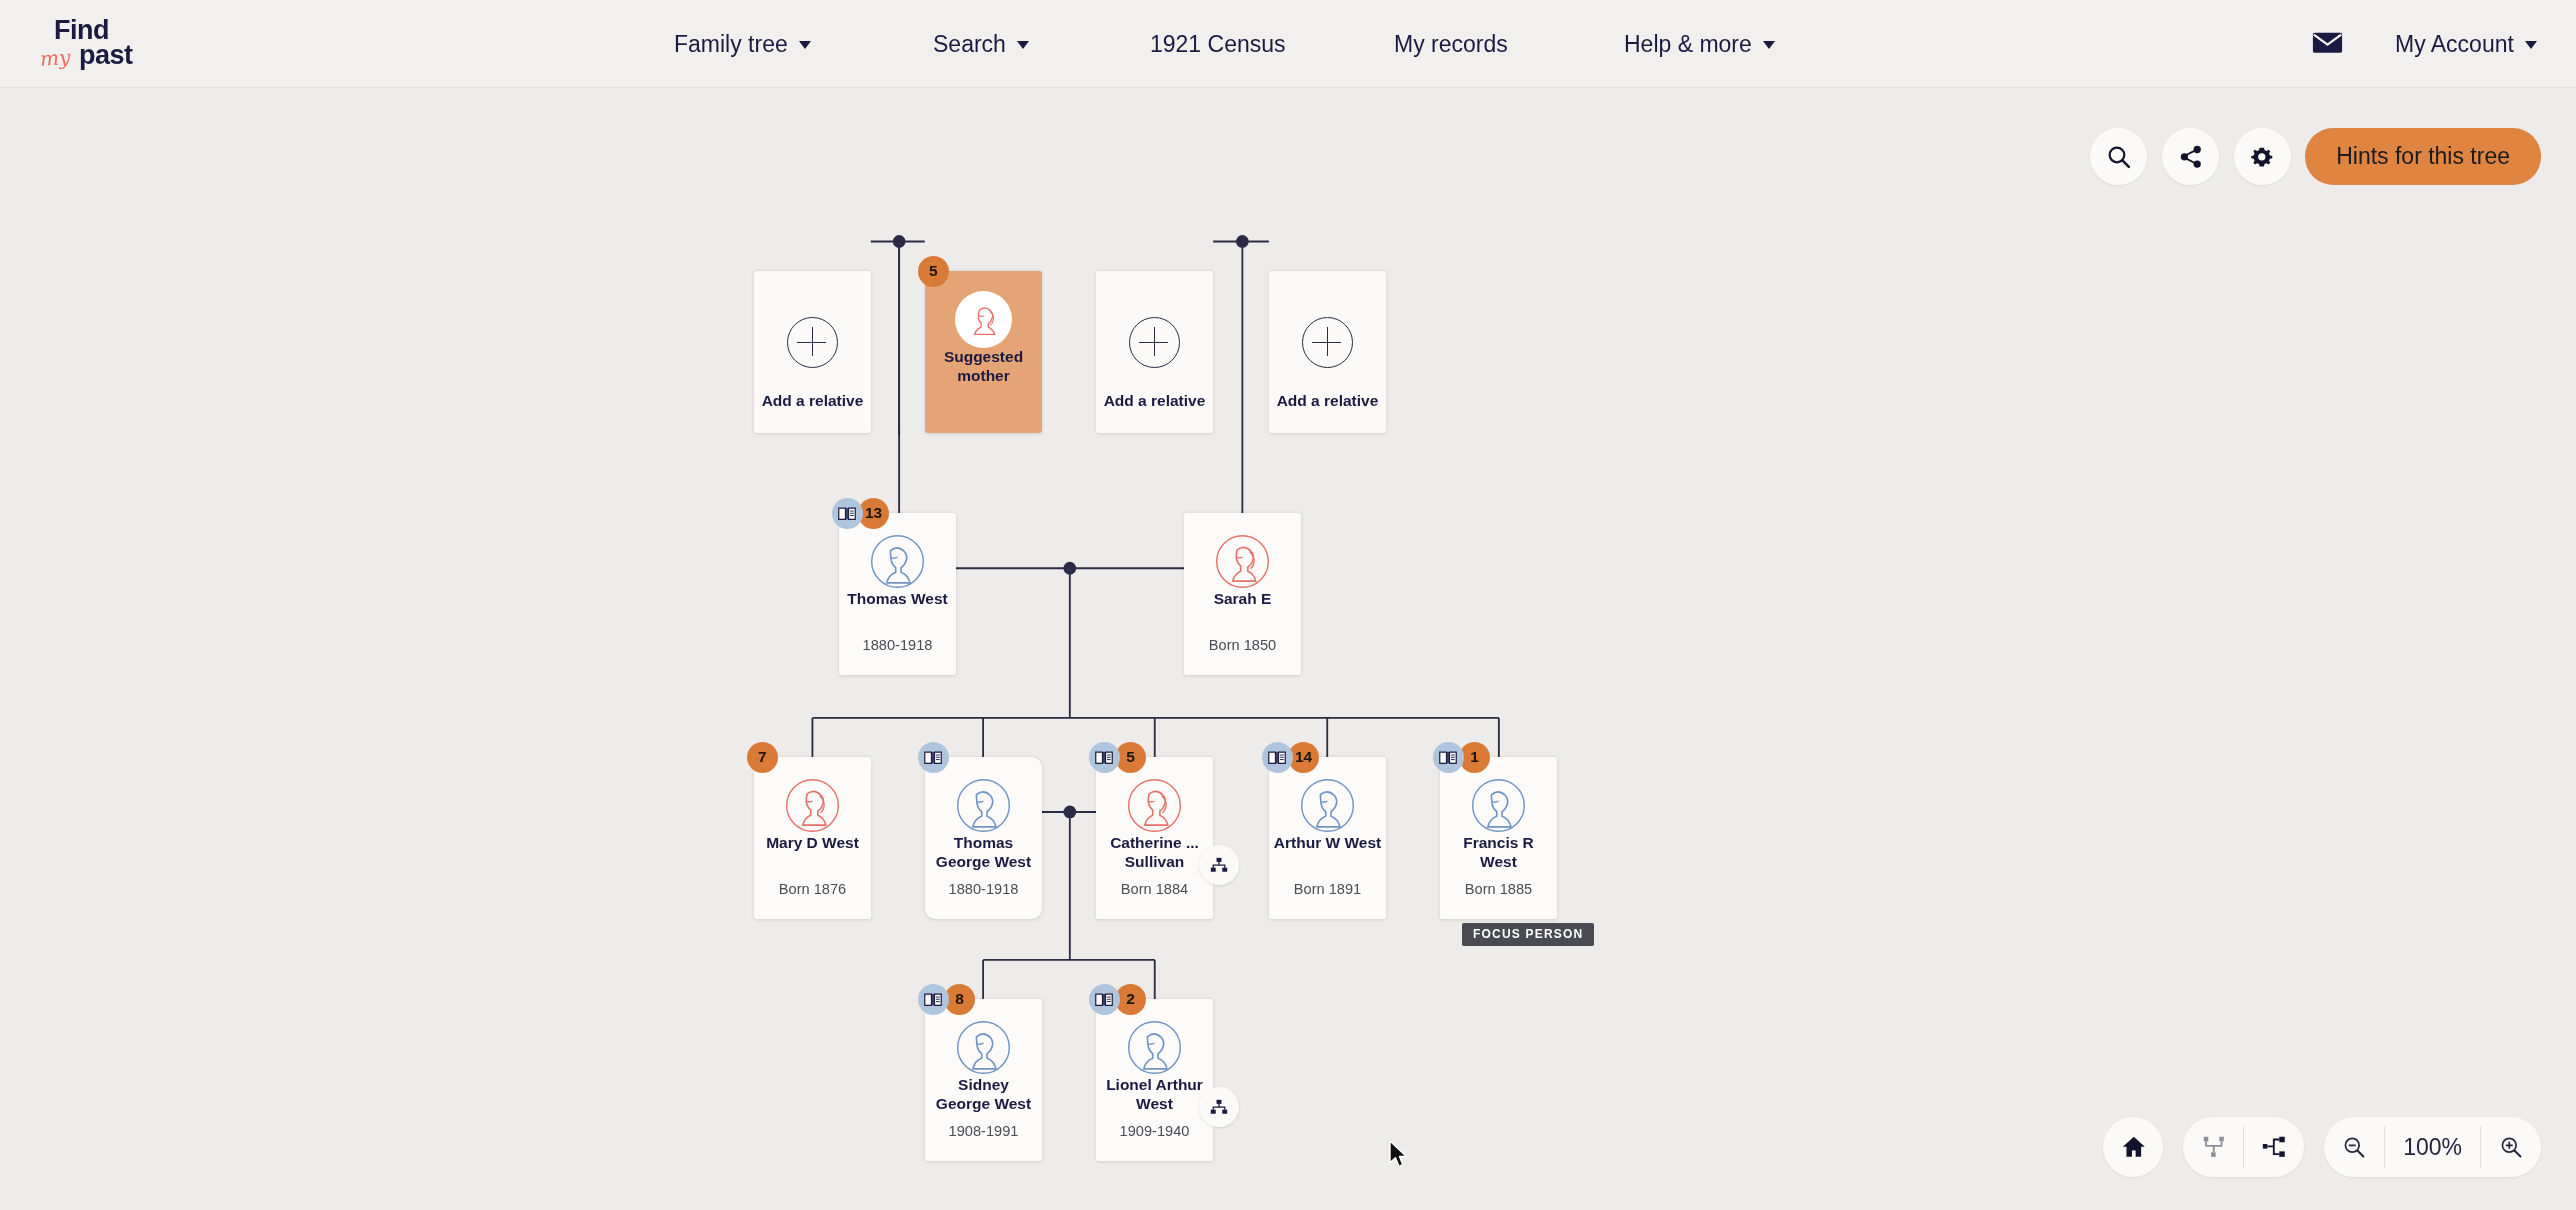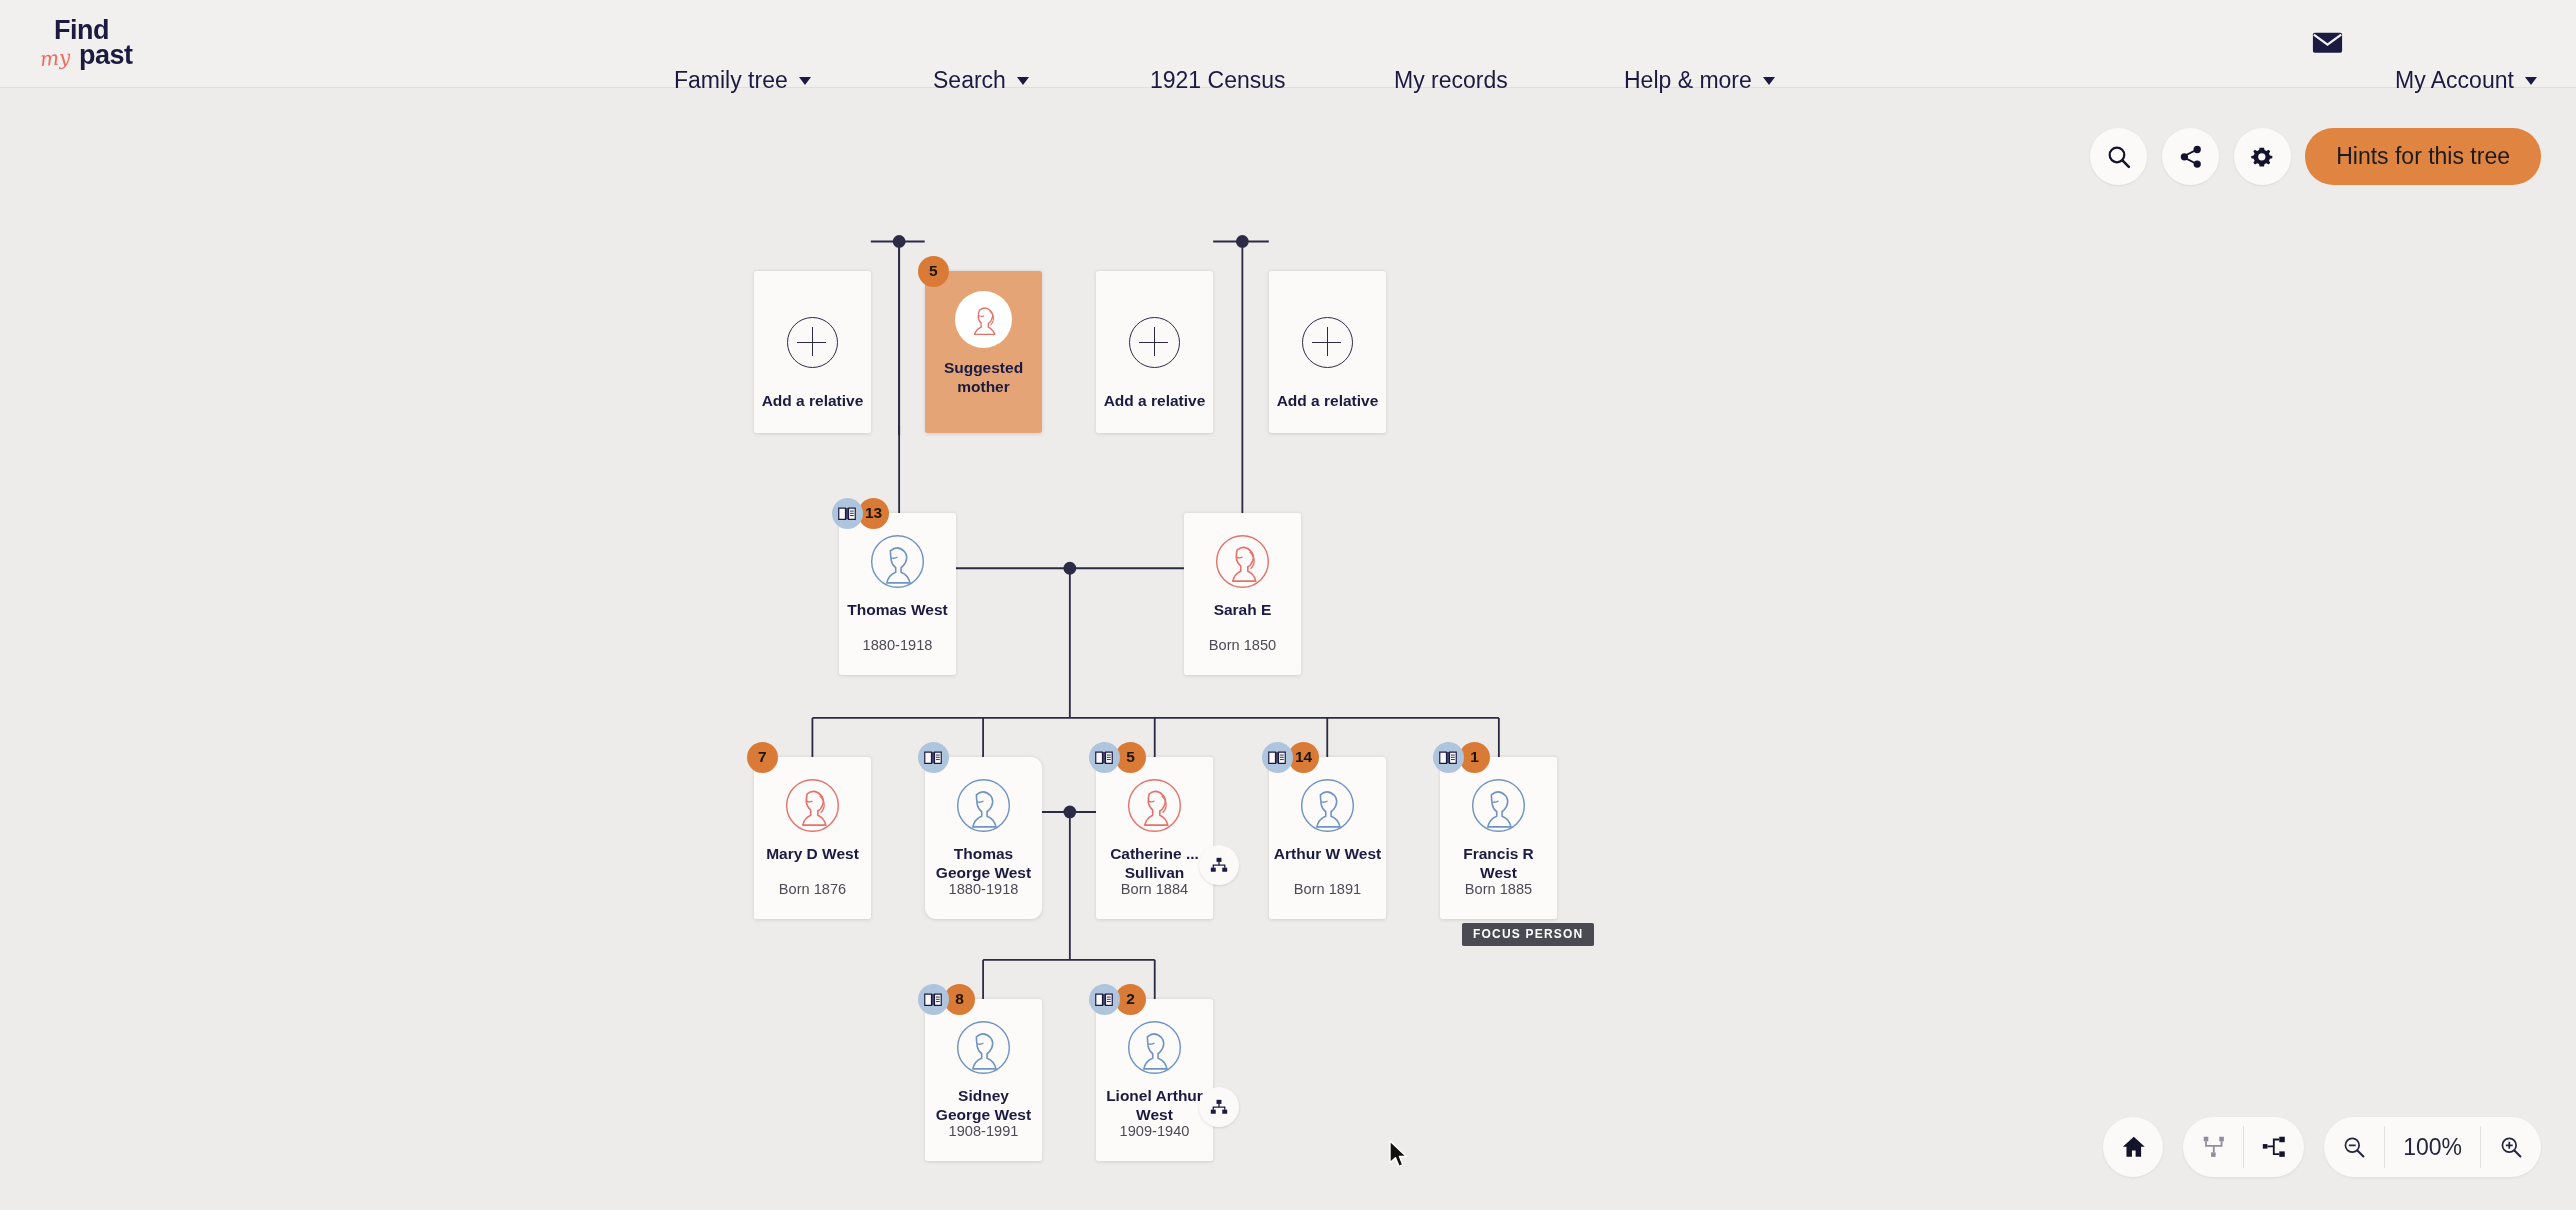--- a/index.html
+++ b/index.html
@@ -31,21 +31,20 @@
     color: #ef6a5e; font-size: 20px;
     font-family: "DejaVu Serif", serif;
     font-style: italic; transform: rotate(-4deg);
   }
 
   .navitem {
     position: absolute; top: 0; height: 88px;
     display: flex; align-items: center; gap: 11px;
     color: #1b1b42; font-size: 23px; white-space: nowrap;
     cursor: pointer;
-    margin-top: 36px;
   }
   .caret {
     width: 0; height: 0; display: inline-block;
     border-left: 6.4px solid transparent;
     border-right: 6.4px solid transparent;
     border-top: 8.2px solid #1b1b42;
     margin-top: 2.7px;
   }
   #nav-familytree { left: 674px; }
   #nav-search     { left: 933px; }
@@ -112,21 +111,21 @@
     border-radius: 2.7px;
     box-shadow: 0 0.9px 3.7px rgba(40,35,30,.14);
     display: flex; flex-direction: column; align-items: center;
     cursor: pointer;
   }
   .card .avatar {
     margin-top: 20px; width: 57px; height: 57px; border-radius: 50%;
     display: flex; align-items: center; justify-content: center;
   }
   .card .pname {
-    margin-top: 11px; width: 108px; text-align: center;
+    width: 108px; text-align: center;
     font-size: 15.5px; font-weight: 700; color: #1b1b42; line-height: 1.22;
   }
   .card .pdate {
     position: absolute; bottom: 22px; left: 0; right: 0;
     text-align: center; font-size: 14.6px; color: #4b4b55;
   }
   .card.suggested {
     background: #e5a475;
   }
   .card.suggested .pname { color: #1b1b42; }

